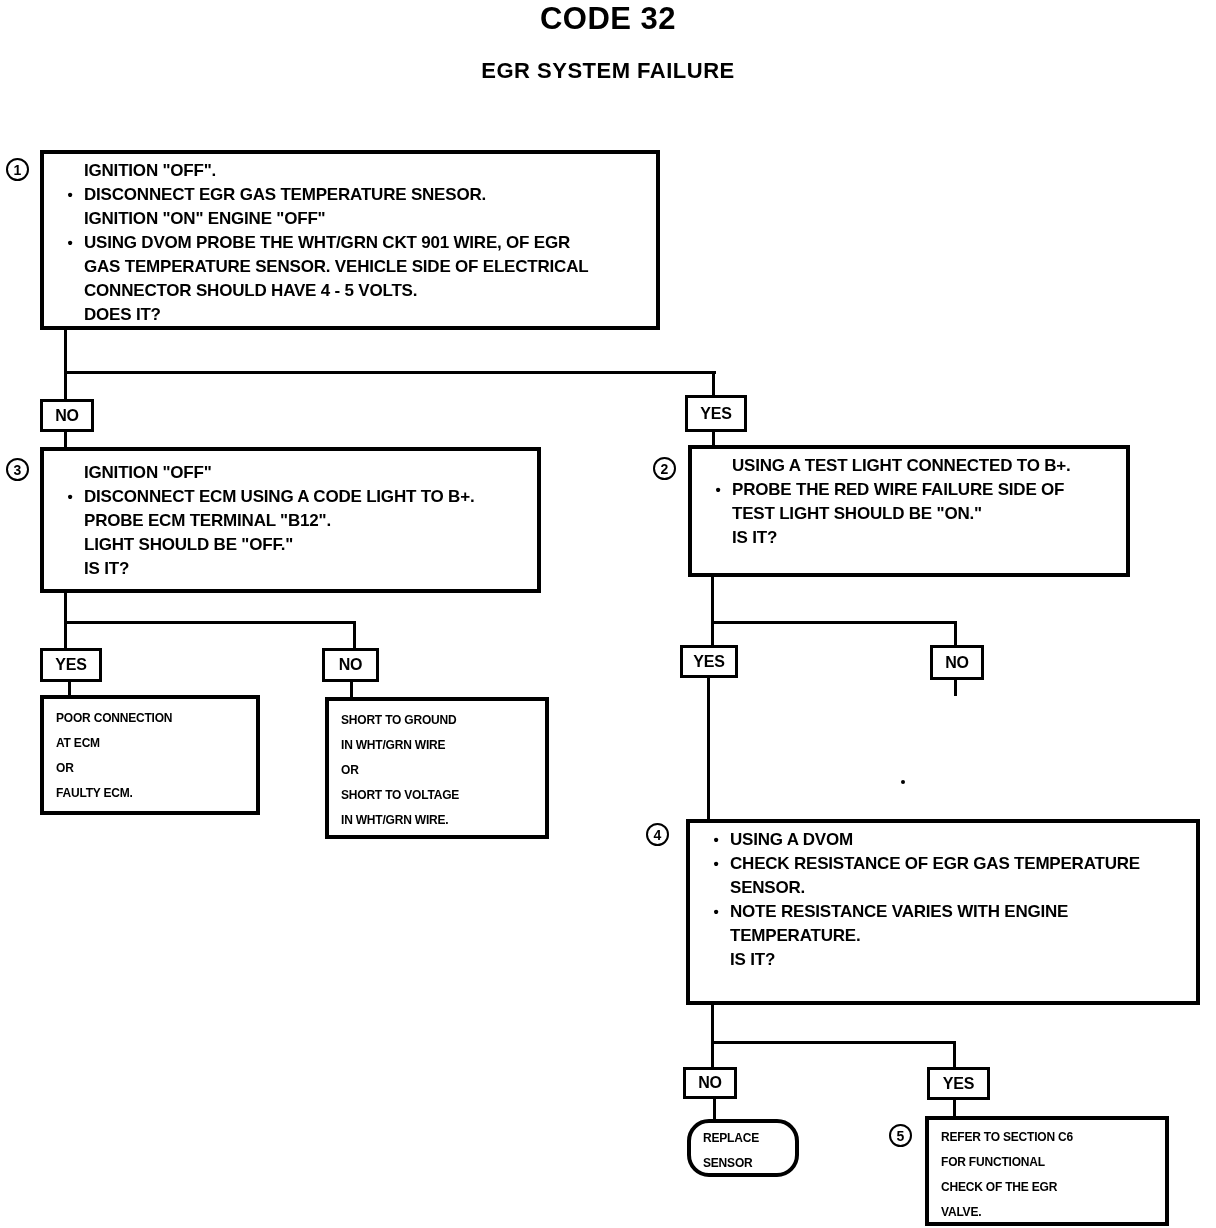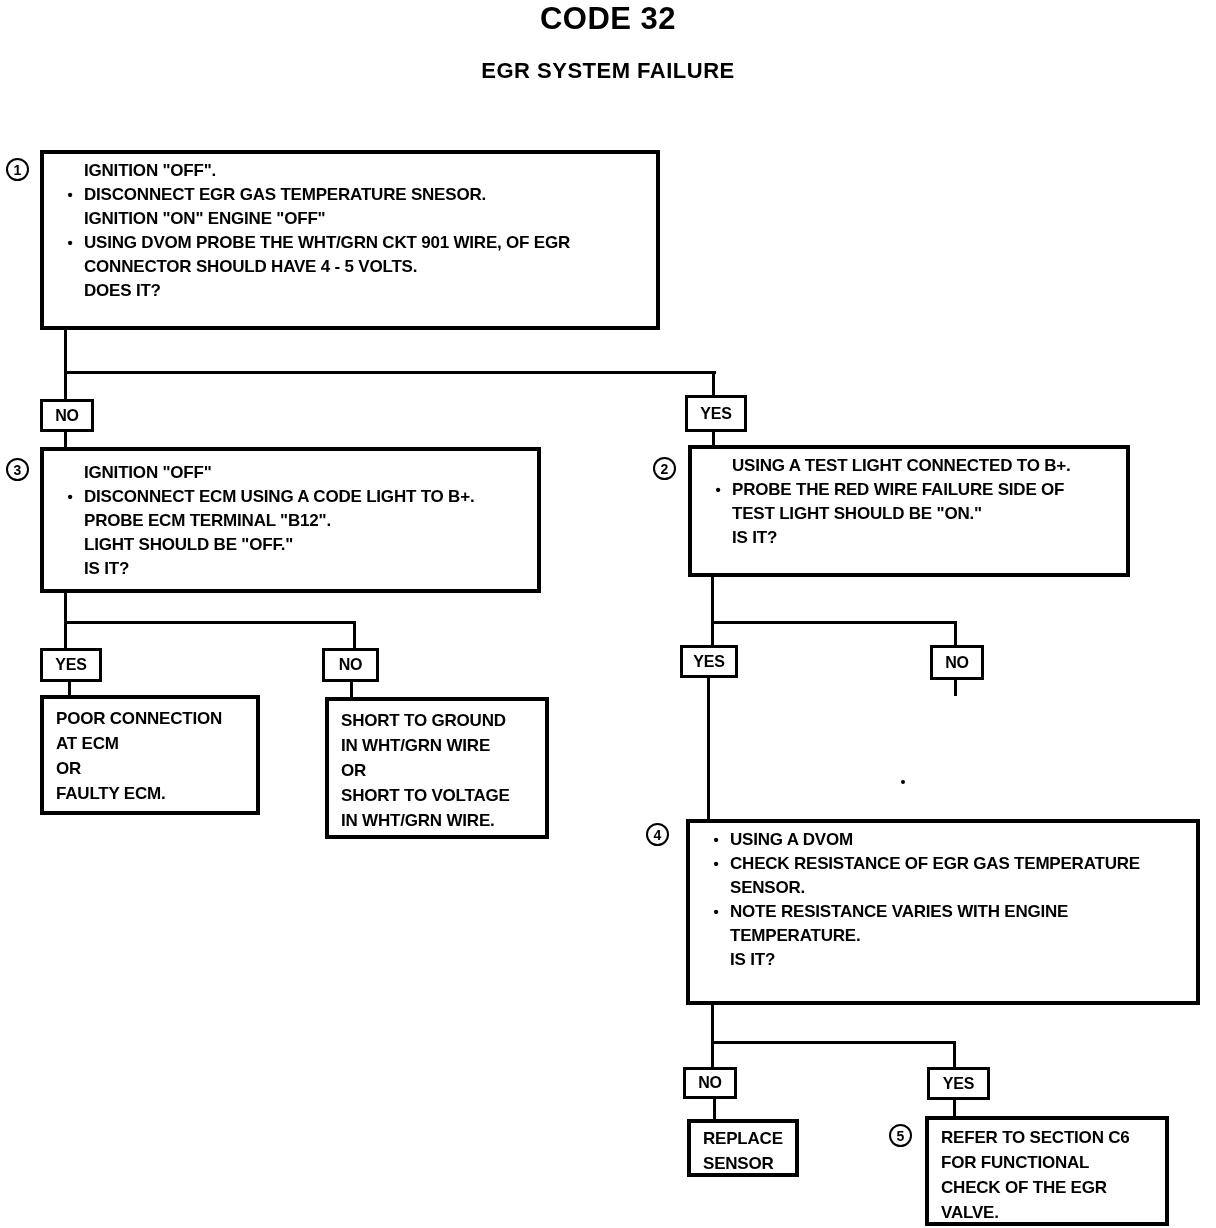--- a/index.html
+++ b/index.html
@@ -9,21 +9,21 @@
     overflow:hidden;
   }
   .hdr{position:absolute;left:0;width:100%;text-align:center;letter-spacing:0.5px;}
   .hdr.title{top:1px;font-size:31px;}
   .hdr.subtitle{top:58px;font-size:22px;}
   .box{position:absolute;border:4px solid #000;box-sizing:border-box;background:#fff;}
   .step{font-size:17px;line-height:24px;letter-spacing:-0.2px;padding-top:5px;}
   .step .row{display:flex;padding-left:12px;}
   .step .bullet{flex:0 0 28px;text-align:center;font-size:15px;}
   .txt{white-space:nowrap;}
-  .outcome{font-size:17px;line-height:25px;letter-spacing:-0.2px;padding:7px 0 4px 12px;}
+  .outcome{font-size:12px;line-height:25px;letter-spacing:-0.2px;padding:7px 0 4px 12px;}
   .outcome div{white-space:nowrap;}
   .decision{
     position:absolute;border:3px solid #000;box-sizing:border-box;background:#fff;
     display:flex;align-items:center;justify-content:center;
     font-size:16px;letter-spacing:-0.2px;
   }
   .circ{
     position:absolute;width:23px;height:23px;border:2px solid #000;border-radius:50%;
     box-sizing:border-box;display:flex;align-items:center;justify-content:center;
     font-size:14px;background:#fff;
@@ -53,20 +53,21 @@
     <div class="row">
         <span class="bullet"></span>
         <span class="txt">IGNITION "ON" ENGINE "OFF"</span>
       </div>
     <div class="row">
         <span class="bullet">•</span>
         <span class="txt">USING DVOM PROBE THE WHT/GRN CKT 901 WIRE, OF EGR</span>
       </div>
     <div class="row">
         <span class="bullet"></span>
+        <span class="txt">GAS TEMPERATURE SENSOR. VEHICLE SIDE OF ELECTRICAL</span>
       </div>
     <div class="row">
         <span class="bullet"></span>
         <span class="txt">CONNECTOR SHOULD HAVE 4 - 5 VOLTS.</span>
       </div>
     <div class="row">
         <span class="bullet"></span>
         <span class="txt">DOES IT?</span>
       </div>
   </div>
@@ -188,21 +189,21 @@
   </div>
 
   <div class="v" style="left:711px;top:1005px;height:62px;"></div>
   <div class="h" style="left:711px;top:1041px;width:245px;"></div>
   <div class="v" style="left:953px;top:1041px;height:26px;"></div>
   <div class="decision" style="left:683px;top:1067px;width:54px;height:32px;">NO</div>
   <div class="decision" style="left:927px;top:1067px;width:63px;height:33px;">YES</div>
   <div class="v" style="left:713px;top:1099px;height:20px;"></div>
   <div class="v" style="left:953px;top:1100px;height:16px;"></div>
 
-  <div class="box outcome" style="left:687px;top:1119px;width:112px;height:58px;padding-top:3px;">
+  <div class="box outcome" style="left:687px;top:1119px;width:112px;height:58px;padding-top:3px;border-radius:22px;">
     <div>REPLACE</div>
     <div>SENSOR</div>
   </div>
   <div class="circ" style="left:889px;top:1124px;">5</div>
   <div class="box outcome" style="left:925px;top:1116px;width:244px;height:110px;padding-top:5px;">
     <div>REFER TO SECTION C6</div>
     <div>FOR FUNCTIONAL</div>
     <div>CHECK OF THE EGR</div>
     <div>VALVE.</div>
   </div>

